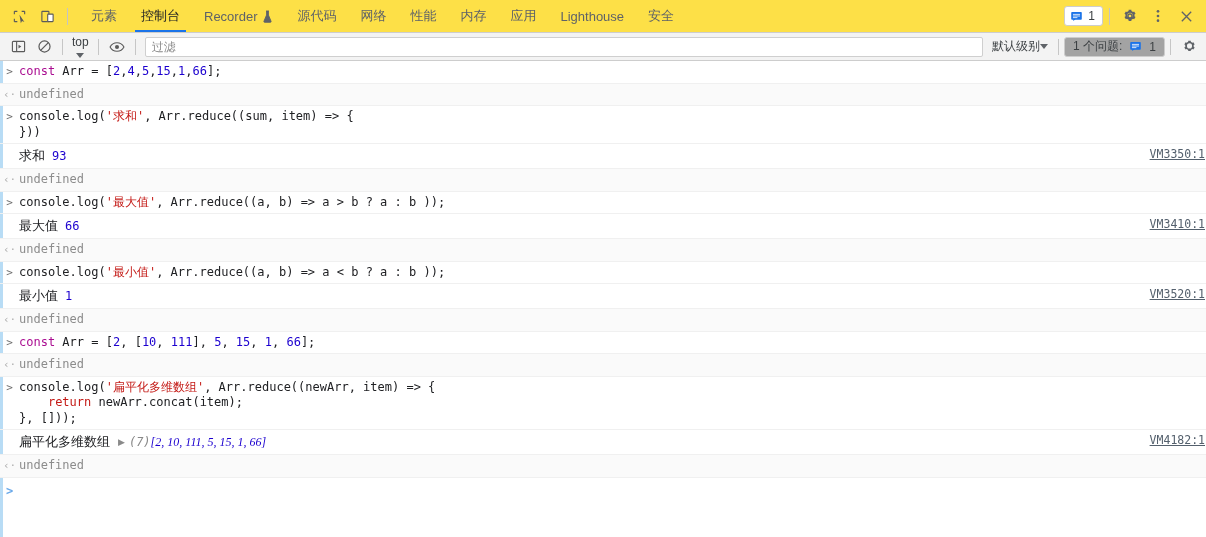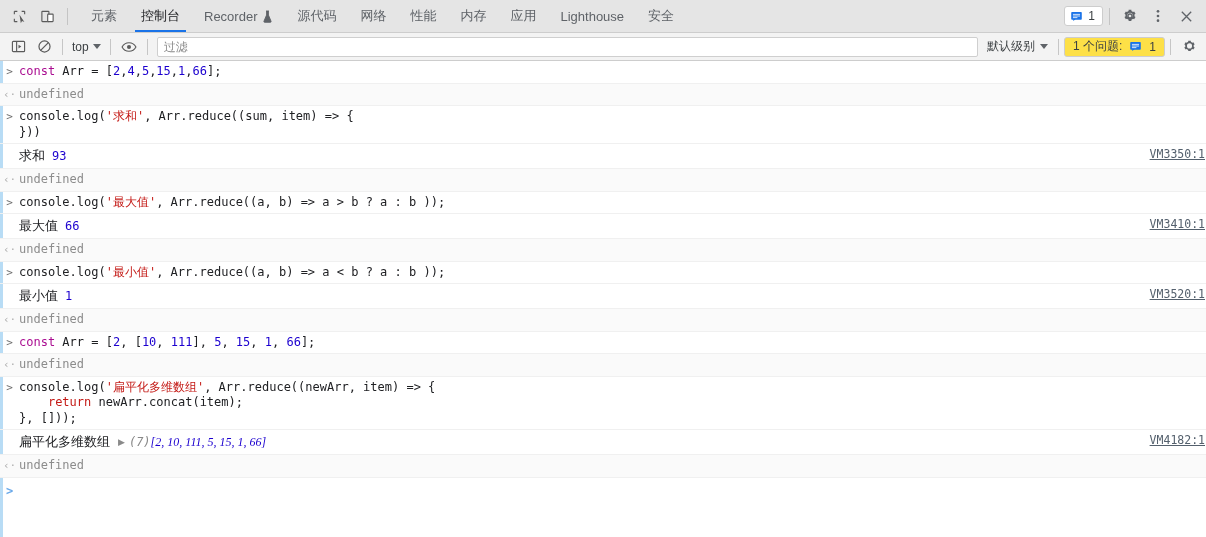--- a/index.html
+++ b/index.html
@@ -13,21 +13,21 @@
     overflow: hidden;
     font-family: "Liberation Sans", sans-serif;
     font-size: 12px;
     color: #202124;
     -webkit-font-smoothing: antialiased;
   }
 
   
   .tabbar {
     height: 33px;
-    background: #e5e5e5;
+    background: #fde047;
     border-bottom: 1px solid #cdcdcd;
     display: flex;
     align-items: stretch;
     box-sizing: border-box;
   }
   .tb-left {
     display: flex;
     align-items: center;
     padding-left: 5px;
   }
@@ -123,20 +123,21 @@
   }
   .ctxsel {
     display: flex;
     align-items: center;
     gap: 4px;
     font-size: 12px;
     color: #3c4043;
     padding: 0 4px;
     cursor: pointer;
     white-space: nowrap;
+    flex-direction: column;
   }
   .caret {
     width: 0; height: 0;
     border-left: 4px solid transparent;
     border-right: 4px solid transparent;
     border-top: 5px solid #5f6368;
   }
   .filterinput {
     flex: 1;
     height: 20px;
@@ -149,34 +150,33 @@
     padding: 0 6px;
     box-sizing: border-box;
     color: #404040;
     outline: none;
     min-width: 40px;
   }
   .filterinput::placeholder { color: #8a8a8a; }
   .levelsel {
     display: flex;
     align-items: center;
-    gap: 5px;
     font-size: 12px;
     color: #3c4043;
     padding: 0 5px;
     cursor: pointer;
     white-space: nowrap;
   }
   .issueschip {
     display: flex;
     align-items: center;
     gap: 7px;
     border: 1px solid #cdcdcd;
     border-radius: 3px;
-    background: #fde047;
+    background: #a3a3a3;
     height: 20px;
     padding: 0 8px;
     box-sizing: border-box;
     font-size: 12px;
     color: #3c4043;
     cursor: pointer;
     white-space: nowrap;
   }
 
   

